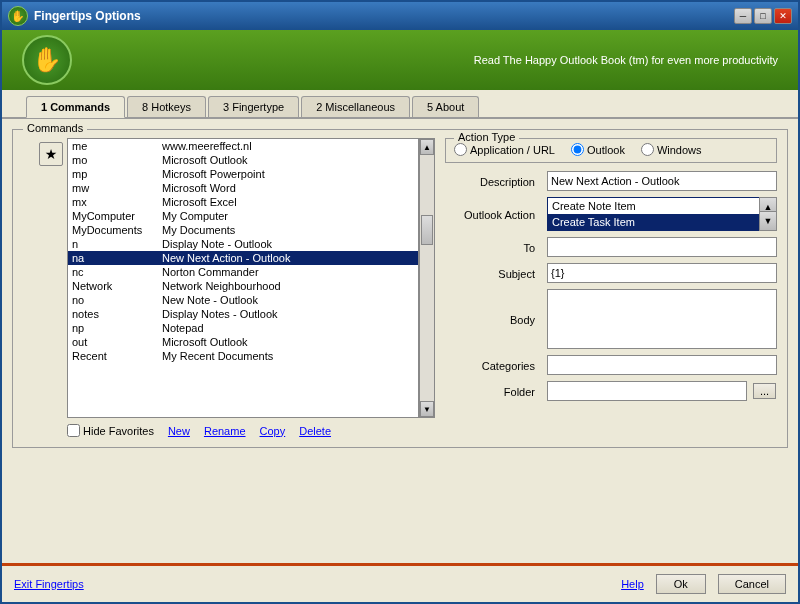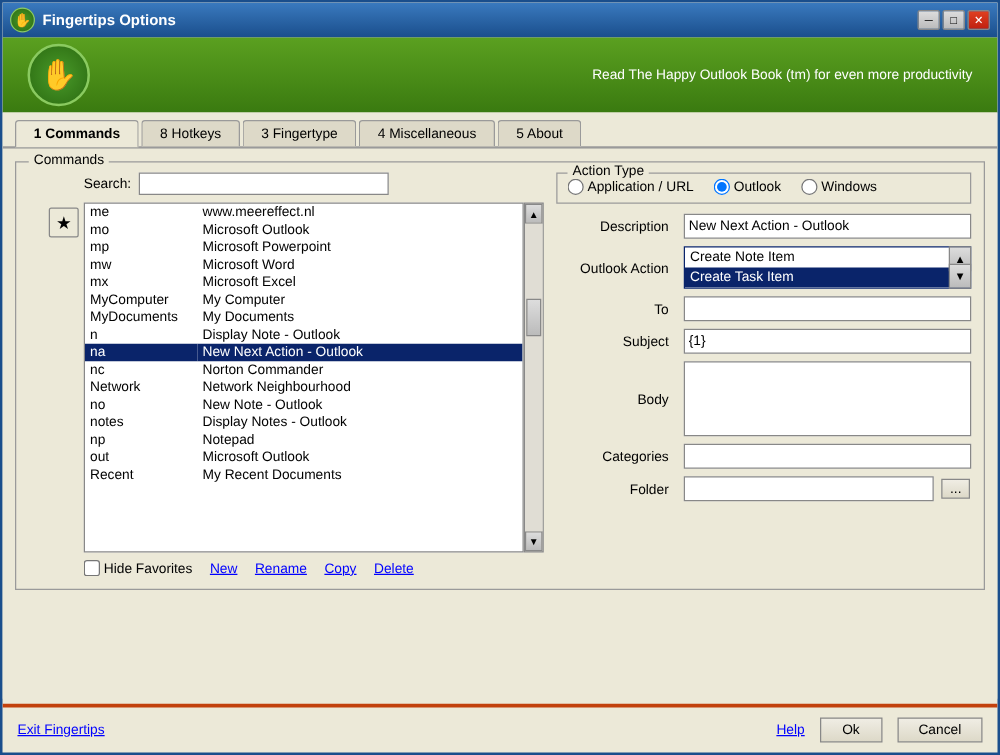--- a/index.html
+++ b/index.html
@@ -45,21 +45,21 @@
     .header-logo-inner {
       color: white; font-size: 24px; font-weight: bold;
     }
     .header-link {
       color: #ffffff;
       font-size: 11px;
     }
 
     .tabs-bar {
       background: #ECE9D8;
-      padding: 6px 10px 0 10px;
+      padding: 6px 10px 0 24px;
       display: flex;
       gap: 2px;
       border-bottom: 2px solid #9a9a9a;
     }
     .tab {
       padding: 4px 14px;
       background: #ddd9c8;
       border: 1px solid #9a9a9a;
       border-bottom: none;
       cursor: pointer;
@@ -375,35 +375,31 @@
     <div class="header-logo">
       <span class="header-logo-inner">✋</span>
     </div>
     <a class="header-link">Read The Happy Outlook Book (tm) for even more productivity</a>
   </div>
 
   <div class="tabs-bar">
     <div class="tab active">1 Commands</div>
     <div class="tab">8 Hotkeys</div>
     <div class="tab">3 Fingertype</div>
-    <div class="tab">4 Miscellaneous</div>
+    <div class="tab">2 Miscellaneous</div>
     <div class="tab">5 About</div>
   </div>
 
   <div class="main-content" style="flex:1;overflow:hidden;">
     <div class="commands-group">
       <span class="commands-group-label">Commands</span>
 
       <div class="commands-inner">
 
         <div class="left-panel">
-          <div class="search-bar">
-            <span class="search-label">Search:</span>
-            <input class="search-input" type="text" value="" style="">
-          </div>
 
           <div class="list-container">
             <div class="icon-area">
               <div class="list-icon" style="background:linear-gradient(to br,#f0c030,#c08010);font-size:14px;">
                 <span>★</span>
               </div>
             </div>
 
             <div class="list-scroll">
               <table class="list-table">

